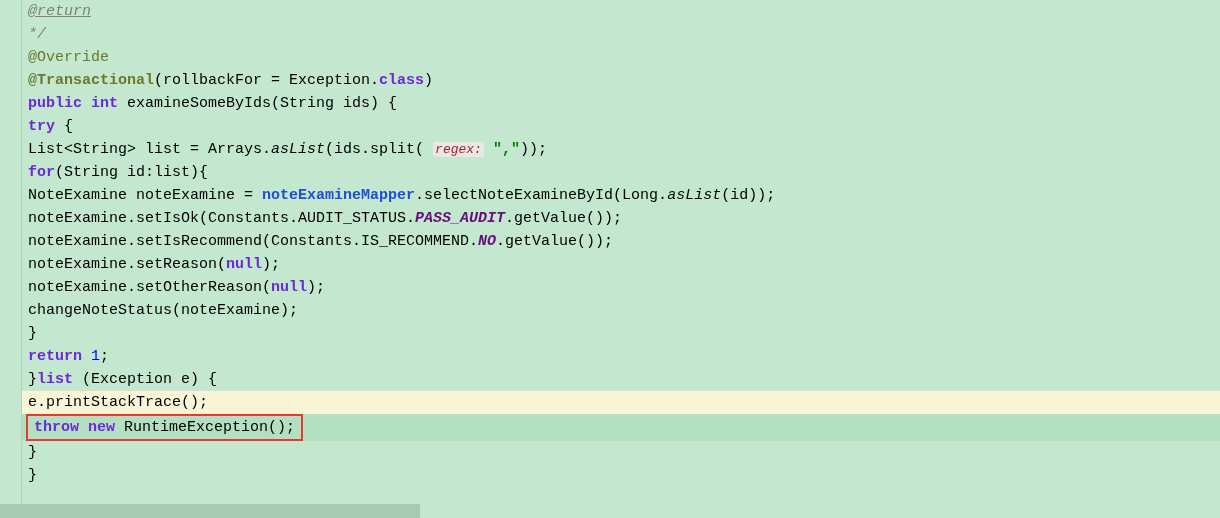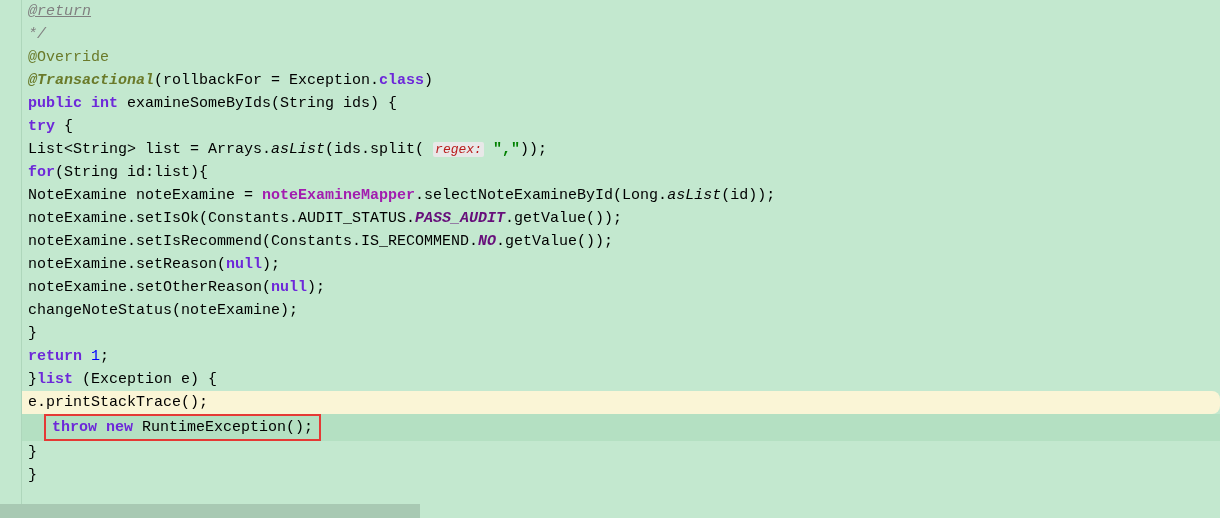--- a/index.html
+++ b/index.html
@@ -22,32 +22,32 @@
   background: #c3e8cf;
   border-right: 1px solid #aed6bb;
 }
 .code-area {
   margin-left: 22px;
   padding-left: 6px;
 }
 .line { display: block; }
 .kw { color: #6d28d9; font-weight: bold; }
 .ann { color: #6a7a2a; }
-.ann-bold { color: #6a7a2a; font-weight: bold; font-style: italic; }
+.ann-bold { color: #6a7a2a; font-weight: bold; }
 .method-decl { color: #000000; }
-.field { color: #a21caf; font-weight: bold; margin-top: 20px; }
+.field { color: #1d4ed8; font-weight: bold; margin-top: 20px; }
 .static-field { color: #660e7a; font-weight: bold; font-style: italic; }
 .static-method { font-style: italic; margin-top: 20px; }
 .str { color: #008000; font-weight: bold; }
 .num { color: #0000ff; }
 .param-hint { color: #b91c1c; font-style: italic; background: #e8e8e8; padding: 0 2px; border-radius: 2px; font-size: 13px; }
 .comment { color: #808080; font-style: italic; }
 .underline { text-decoration: underline; }
-.highlight-line { background: #faf5d6; display: block; margin-left: -28px; padding-left: 28px; width: calc(100% + 28px); border-radius: 8px; }
-.highlight-green { background: #b4e0c2; display: block; margin-left: -28px; padding-left: 46px; width: calc(100% + 28px); }
+.highlight-line { background: #faf5d6; display: block; margin-left: -28px; padding-left: 28px; width: calc(100% + 28px); }
+.highlight-green { background: #b4e0c2; display: block; margin-left: -28px; padding-left: 28px; width: calc(100% + 28px); }
 .red-box {
   border: 2px solid #e53935;
   display: inline-block;
   padding: 0 6px;
   margin-left: -2px;
 }
 .scrollbar {
   position: absolute;
   bottom: 0;
   left: 0;

